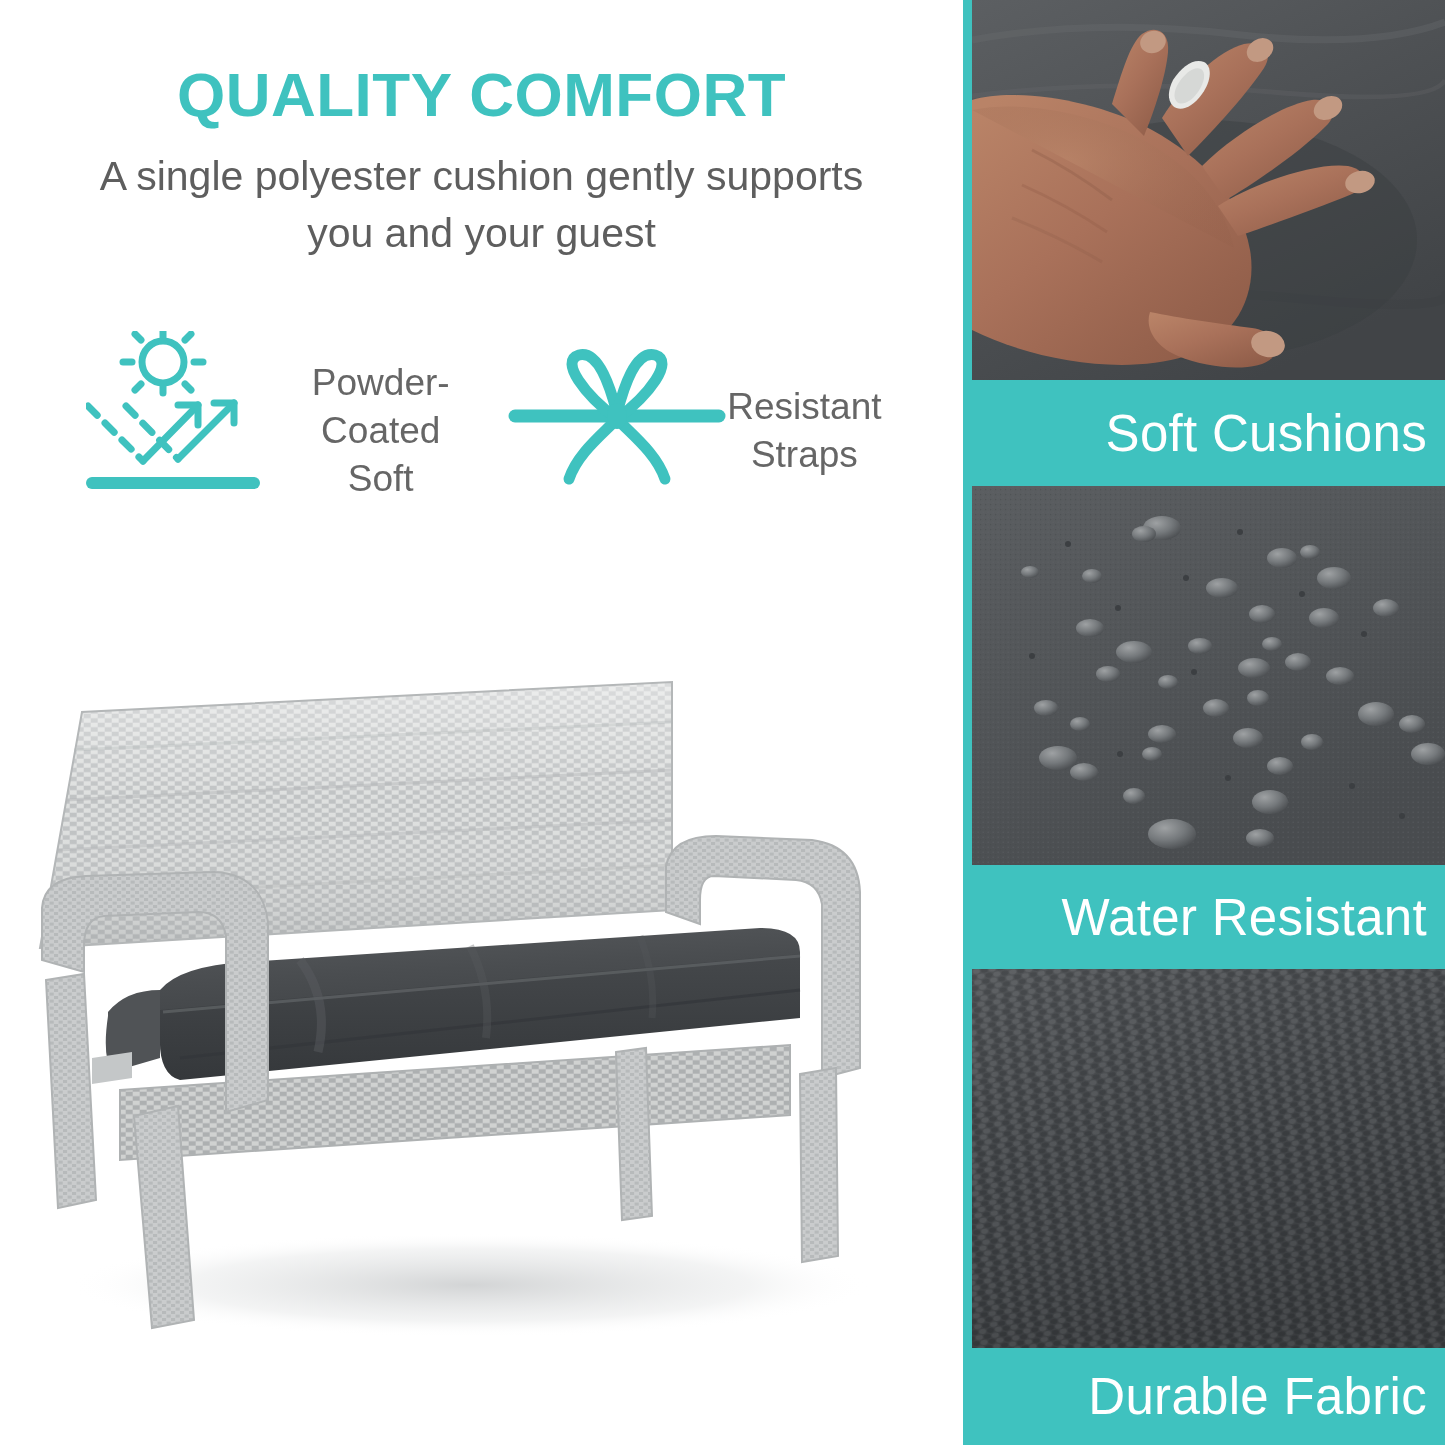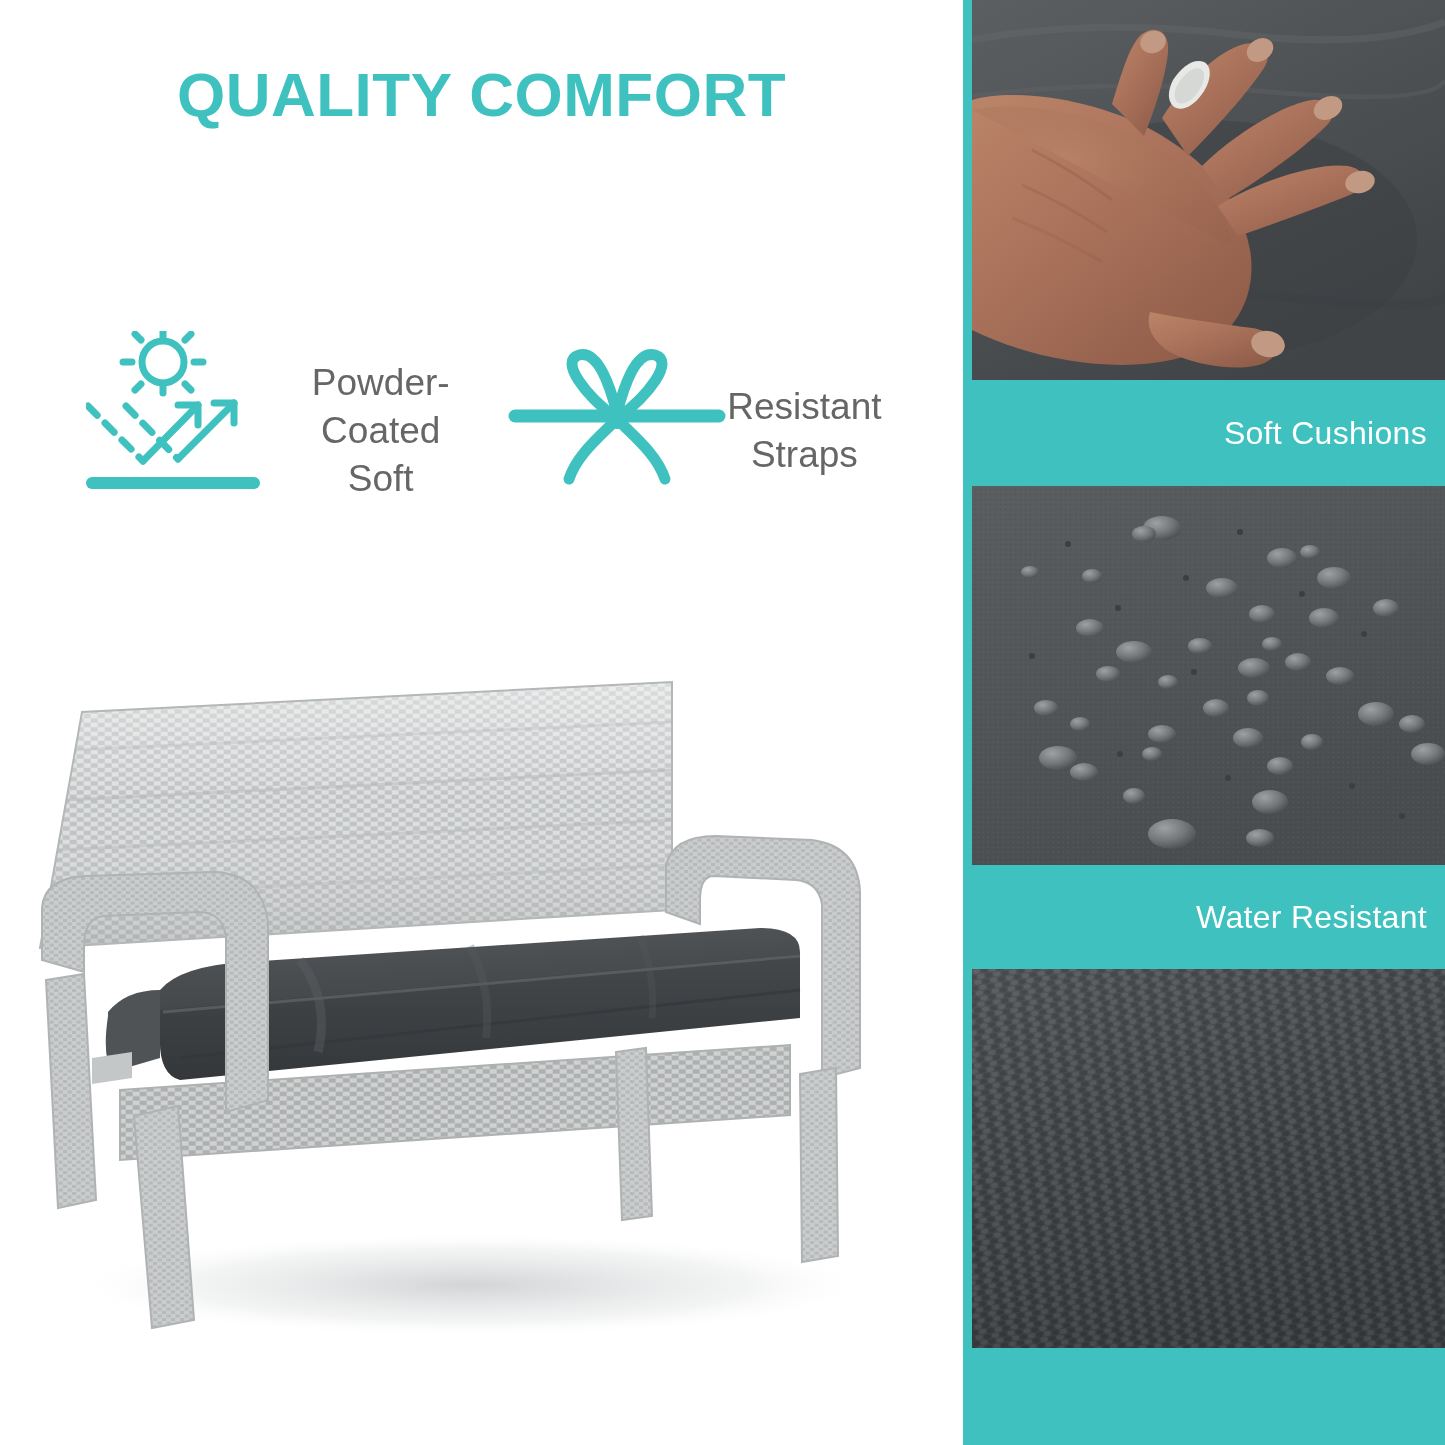--- a/index.html
+++ b/index.html
@@ -110,39 +110,40 @@
     position:absolute;
     left:0;
     width:482px;
     display:flex;
     align-items:center;
     justify-content:flex-end;
     background:#3FC2BF;
   }
   .band-label {
     color:#ffffff;
-    font-size:32px;
+    font-size:51px;
     font-weight:300;
     padding-right:18px;
     letter-spacing:0.3px;
     white-space:nowrap;
   }
   #band-cushion { top:380px; height:106px; }
   #band-water   { top:865px; height:104px;justify-content:flex-end; }
   #band-fabric  { top:1348px; height:97px; }
 </style>
 </head>
 <body>
 
 <div class="stage">
 
   <div class="left-col">
 
     <div class="headline">QUALITY COMFORT</div>
 
+    <div class="subheadline">A single polyester cushion gently supports you and your guest</div>
 
     <div class="feature-row">
 
       <div class="feature-item">
         <div class="feature-icon-wrap">
           <svg width="220" height="178" viewBox="0 0 220 178" fill="none" stroke="#3FC2BF" stroke-width="7" stroke-linecap="round" stroke-linejoin="round">
 
             <circle cx="77" cy="31" r="21"></circle>
             <line x1="77" y1="0" x2="77" y2="9"></line>
             <line x1="77" y1="53" x2="77" y2="62"></line>
@@ -472,16 +473,19 @@
             <stop offset="60%" stop-color="#000000" stop-opacity="0.05"></stop>
             <stop offset="100%" stop-color="#000000" stop-opacity="0.16"></stop>
           </linearGradient>
         </defs>
         <rect width="473" height="379" fill="#484b4e"></rect>
         <rect width="473" height="379" fill="url(#weaveCoarse)"></rect>
         <rect width="473" height="379" fill="url(#fabShade)"></rect>
       </svg>
     </div>
 
+    <div class="band" id="band-fabric">
+      <span class="band-label">Durable Fabric</span>
+    </div>
 
   </div>
 
 </div>
 
 </body></html>

